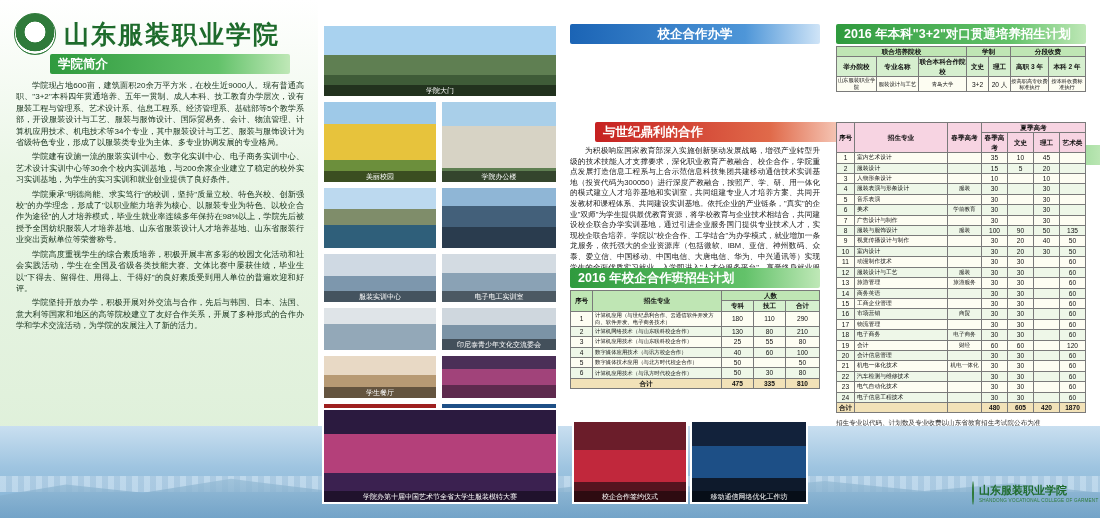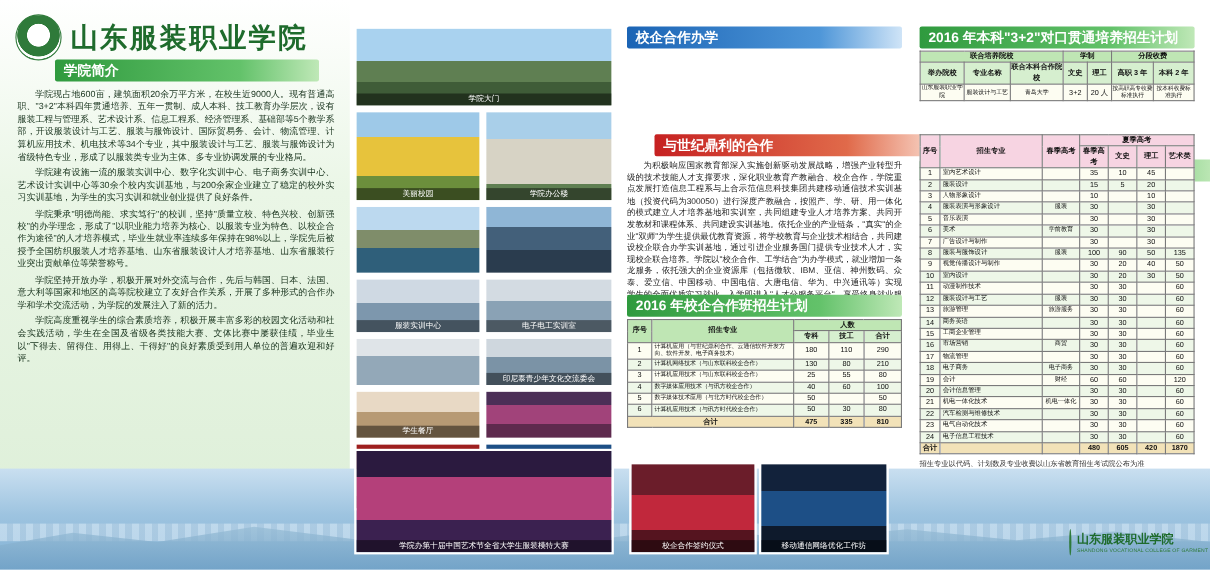--- a/index.html
+++ b/index.html
@@ -42,21 +42,21 @@
     font-family:"Liberation Serif","DejaVu Serif",serif;
     font-weight:bold;font-size:25px;letter-spacing:2px;color:#1e6b2c;white-space:nowrap;
   }
 
   
   .bar{
     position:absolute;height:20px;line-height:20px;color:#fff;font-weight:bold;font-size:12.5px;
     padding:0 8px;border-radius:2px;box-sizing:border-box;white-space:nowrap;overflow:hidden;
   }
   .bar.green{background:linear-gradient(to right,#2f9a3e,#63c26a 70%,#bfe8b7);}
-  .bar.blue{background:linear-gradient(to right,#1b64b5,#4e96d8 70%,#cfe4f7);}
+  .bar.blue{background:linear-gradient(to right,#1b64b5,#4e96d8 70%,#cfe4f7);text-align:center;}
   .bar.red{background:linear-gradient(to right,#c62121,#e06a4a 70%,#f7cfc0);margin-left:25px;}
 
   
   .intro-body{
     position:absolute;left:16px;top:80px;width:288px;height:372px;
     font-size:8.1px;line-height:11.4px;color:#15301a;text-align:justify;
   }
   .intro-body p{margin:0 0 3px 0;text-indent:16px;}
 
   
@@ -125,22 +125,22 @@
   <div class="logo-wrap">
     <div class="seal"></div>
     <div class="school-name">山东服装职业学院</div>
   </div>
 
   <div class="bar green" style="left:16px;top:54px;width:240px;margin-left:34px;">学院简介</div>
   <div class="intro-body">
     <p>学院现占地600亩，建筑面积20余万平方米，在校生近9000人。现有普通高职、"3+2"本科四年贯通培养、五年一贯制、成人本科、技工教育办学层次，设有服装工程与管理系、艺术设计系、信息工程系、经济管理系、基础部等5个教学系部，开设服装设计与工艺、服装与服饰设计、国际贸易务、会计、物流管理、计算机应用技术、机电技术等34个专业，其中服装设计与工艺、服装与服饰设计为省级特色专业，形成了以服装类专业为主体、多专业协调发展的专业格局。</p>
     <p>学院建有设施一流的服装实训中心、数字化实训中心、电子商务实训中心、艺术设计实训中心等30余个校内实训基地，与200余家企业建立了稳定的校外实习实训基地，为学生的实习实训和就业创业提供了良好条件。</p>
     <p>学院秉承"明德尚能、求实笃行"的校训，坚持"质量立校、特色兴校、创新强校"的办学理念，形成了"以职业能力培养为核心、以服装专业为特色、以校企合作为途径"的人才培养模式，毕业生就业率连续多年保持在98%以上，学院先后被授予全国纺织服装人才培养基地、山东省服装设计人才培养基地、山东省服装行业突出贡献单位等荣誉称号。</p>
+    <p>学院高度重视学生的综合素质培养，积极开展丰富多彩的校园文化活动和社会实践活动，学生在全国及省级各类技能大赛、文体比赛中屡获佳绩，毕业生以"下得去、留得住、用得上、干得好"的良好素质受到用人单位的普遍欢迎和好评。</p>
     <p>学院坚持开放办学，积极开展对外交流与合作，先后与韩国、日本、法国、意大利等国家和地区的高等院校建立了友好合作关系，开展了多种形式的合作办学和学术交流活动，为学院的发展注入了新的活力。</p>
-    <p>学院高度重视学生的综合素质培养，积极开展丰富多彩的校园文化活动和社会实践活动，学生在全国及省级各类技能大赛、文体比赛中屡获佳绩，毕业生以"下得去、留得住、用得上、干得好"的良好素质受到用人单位的普遍欢迎和好评。</p>
   </div>
 
   <div class="photo ph-gate" style="left:322px;top:24px;width:236px;height:74px;">
     <div class="cap">学院大门</div>
   </div>
   <div class="photo ph-yellow" style="left:322px;top:100px;width:116px;height:84px;">
     <div class="cap">美丽校园</div>
   </div>
   <div class="photo ph-building" style="left:440px;top:100px;width:118px;height:84px;">
     <div class="cap">学院办公楼</div>

